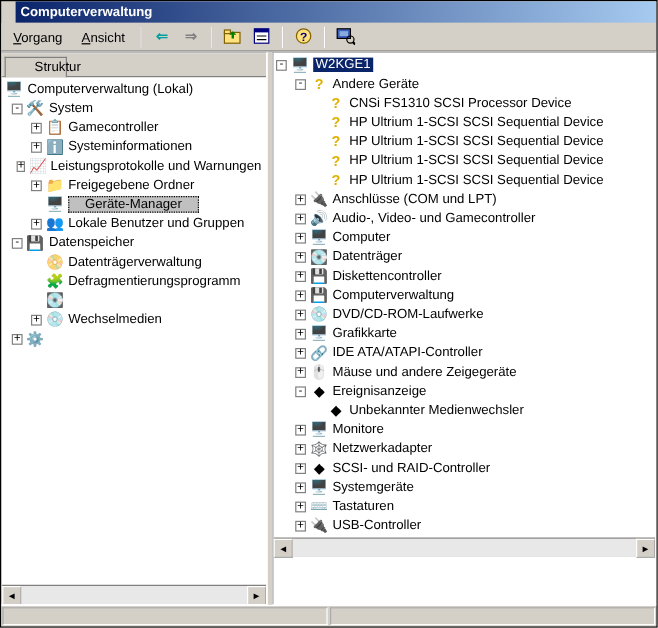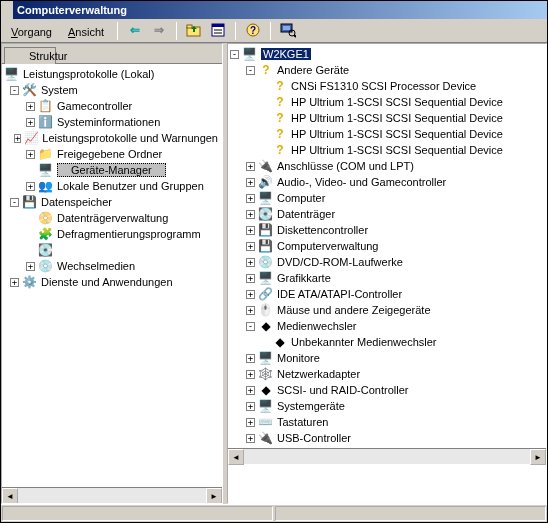--- a/index.html
+++ b/index.html
@@ -143,21 +143,21 @@
 <div class="content">
 
   <div class="left-pane">
     <div style="background:#d4d0c8;padding:0;">
       <div class="tab"><span>Struktur</span></div>
     </div>
     <div class="tree">
       <div class="node">
           <span class="ind" style="width:2px"></span>
           <span class="icon">🖥️</span>
-          <span>Leistungsprotokolle (Lokal)</span>
+          <span>Computerverwaltung (Lokal)</span>
         </div>
       <div class="node">
           <span class="ind" style="width:8px"></span>
           <span class="exp">-</span>
           <span class="icon">🛠️</span>
           <span>System</span>
         </div>
       <div class="node">
           <span class="ind" style="width:24px"></span>
           <span class="exp">+</span>
@@ -220,21 +220,20 @@
       <div class="node">
           <span class="ind" style="width:24px"></span>
           <span class="exp">+</span>
           <span class="icon">💿</span>
           <span>Wechselmedien</span>
         </div>
       <div class="node">
           <span class="ind" style="width:8px"></span>
           <span class="exp">+</span>
           <span class="icon">⚙️</span>
-          <span>Dienste und Anwendungen</span>
         </div>
     </div>
     <div class="hscroll">
       <div class="btn">◄</div>
       <div class="track"></div>
       <div class="btn">►</div>
     </div>
   </div>
 
   <div class="splitter"></div>
@@ -335,21 +334,21 @@
       <div class="node">
           <span class="ind" style="width:18px"></span>
           <span class="exp">+</span>
           <span class="icon">🖱️</span>
           <span>Mäuse und andere Zeigegeräte</span>
         </div>
       <div class="node">
           <span class="ind" style="width:18px"></span>
           <span class="exp">-</span>
           <span class="icon">◆</span>
-          <span>Medienwechsler</span>
+          <span>Ereignisanzeige</span>
         </div>
       <div class="node">
           <span class="ind" style="width:44px"></span>
           <span class="icon">◆</span>
           <span>Unbekannter Medienwechsler</span>
         </div>
       <div class="node">
           <span class="ind" style="width:18px"></span>
           <span class="exp">+</span>
           <span class="icon">🖥️</span>

